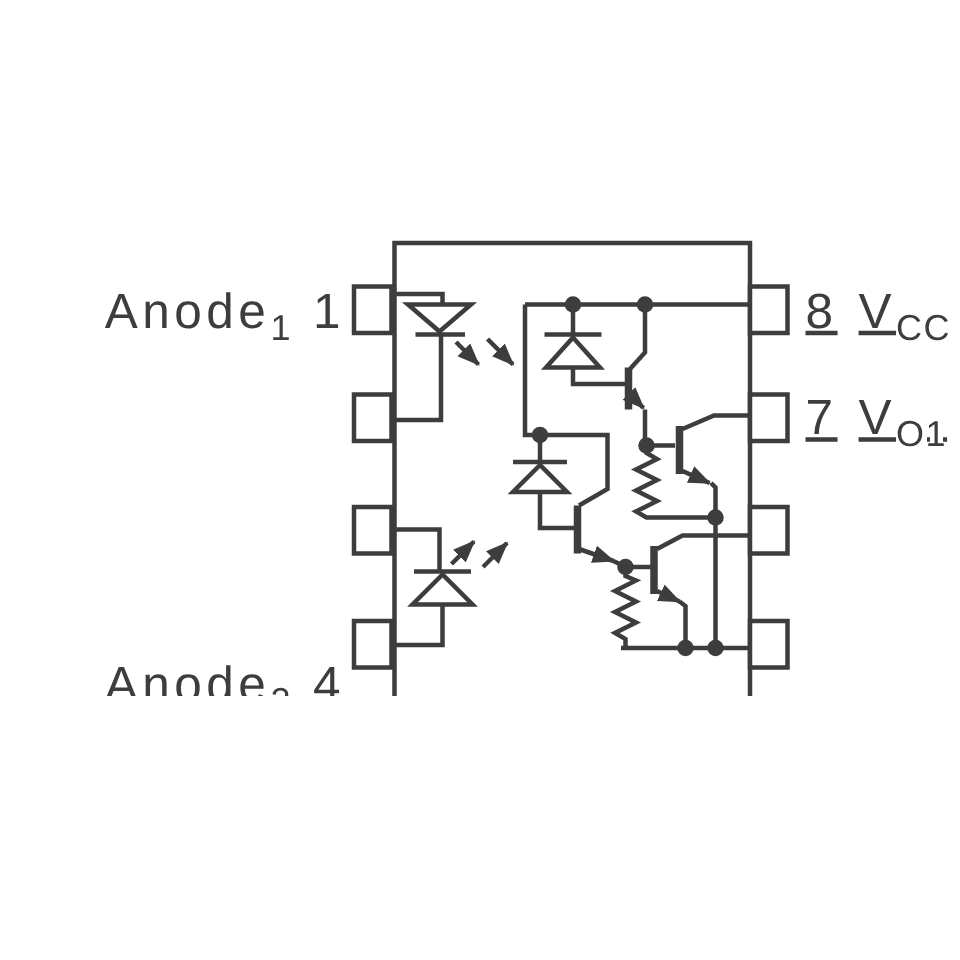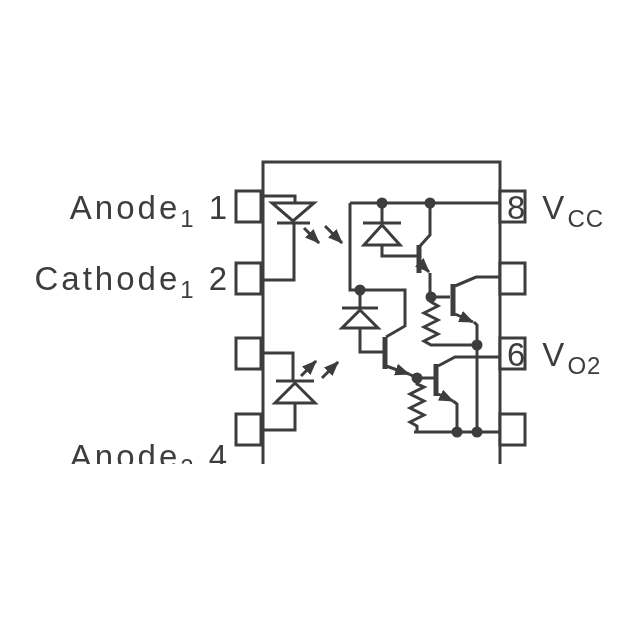--- a/index.html
+++ b/index.html
@@ -2,21 +2,21 @@
 <html><head>
 <meta charset="utf-8">
 <style>
   html,body{margin:0;padding:0;background:#fff;}
   #stage{position:relative;width:640px;height:464px;background:#ffffff;overflow:hidden;
          font-family:"Liberation Sans",sans-serif;margin-left:17px;}
   #schematic{position:absolute;left:0;top:0;}
   .lbl{position:absolute;color:#3d3d3d;font-size:33px;letter-spacing:3px;white-space:nowrap;
        transform:translateY(-50%);line-height:1;}
   .lbl-left{right:427px;}
-  .lbl-right{left:490px;}
+  .lbl-right{left:520px;text-decoration:underline;}
   .sub{font-size:24px;position:relative;top:8px;letter-spacing:1px;}
   .num-l{margin-left:14px;}
   .num-r{margin-right:14px;}
 </style>
 </head>
 <body>
 
 <div id="stage">
 
   <svg id="schematic" width="640" height="640" viewBox="0 0 640 640">
@@ -124,27 +124,24 @@
       <circle cx="460" cy="345" r="5.5"></circle>
       <circle cx="400" cy="378" r="5.5"></circle>
       <circle cx="440" cy="432" r="5.5"></circle>
       <circle cx="460" cy="432" r="5.5"></circle>
     </g>
   </svg>
 
   <div class="lbl lbl-left" style="top:207px">
     <span>Anode</span><span class="sub">1</span><span class="num-l">1</span>
   </div>
-  <div class="lbl lbl-left" style="top:278px">
-    <span>Cathode</span><span class="sub">1</span><span class="num-l">2</span>
-  </div>
   <div class="lbl lbl-left" style="top:456px">
     <span>Anode</span><span class="sub">2</span><span class="num-l">4</span>
   </div>
 
   <div class="lbl lbl-right" style="top:207px">
     <span class="num-r">8</span><span>V</span><span class="sub">CC</span>
   </div>
-  <div class="lbl lbl-right" style="top:354px">
-    <span class="num-r">6</span><span>V</span><span class="sub">O2</span>
+  <div class="lbl lbl-right" style="top:278px">
+    <span class="num-r">7</span><span>V</span><span class="sub">O1</span>
   </div>
 
 </div>
 
 </body></html>

